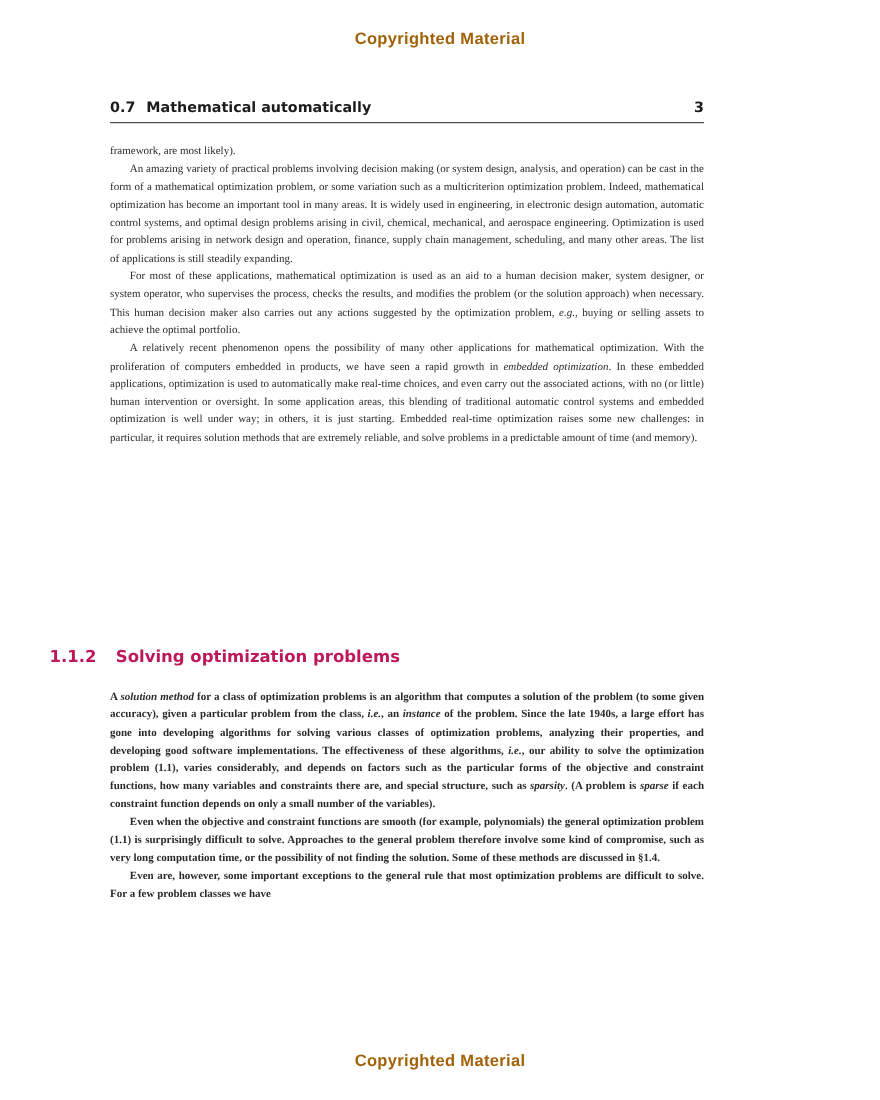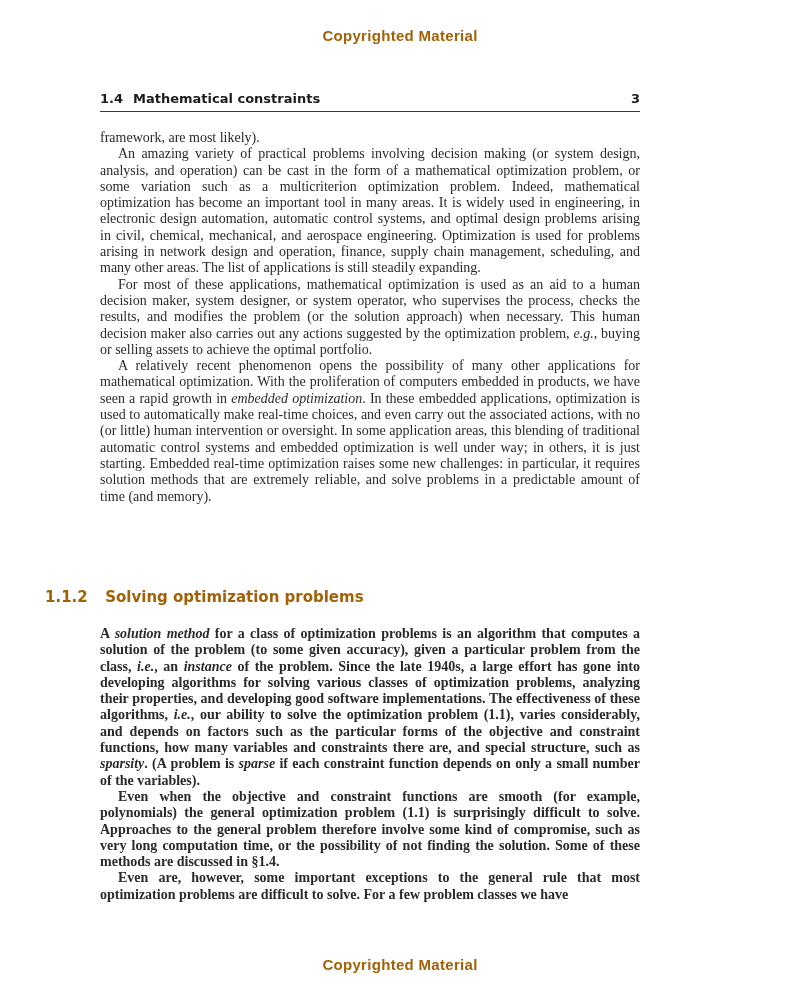--- a/index.html
+++ b/index.html
@@ -44,21 +44,21 @@
   }
   .rh-num { display: inline-block; min-width: 33px; }
   .rh-title { flex: 1; }
   .rh-page { text-align: right; }
 
   .body-block {
     position: absolute;
     left: 100px;
     width: 540px;
     font-family: "Liberation Serif", serif;
-    font-size: 14px;
+    font-size: 10px;
     line-height: 16.3px;
     color: #2a2a2a;
     text-align: justify;
   }
   .block1 { top: 130px; }
   .block2 { top: 626px; font-weight: bold; }
 
   .body-block p {
     margin: 0;
     padding: 0;
@@ -68,35 +68,35 @@
   .body-block em { font-style: italic; }
 
   .subsection-heading {
     position: absolute;
     left: 45px;
     top: 588px;
     width: 595px;
     font-family: "DejaVu Sans", sans-serif;
     font-weight: bold;
     font-size: 15px;
-    color: #a16207;
+    color: #be185d;
     white-space: nowrap;
   }
   .sub-num { display: inline-block; min-width: 55px; }
 </style>
 </head>
 <body>
 
 <div class="page">
 
   <div class="watermark top">Copyrighted Material</div>
 
   <div class="running-header">
-    <span class="rh-num">1.4</span>
-    <span class="rh-title">Mathematical constraints</span>
+    <span class="rh-num">0.7</span>
+    <span class="rh-title">Mathematical automatically</span>
     <span class="rh-page">3</span>
   </div>
 
   <div class="body-block block1">
       <p class="noindent"><span>framework, are most likely).</span></p>
       <p><span>An amazing variety of practical problems involving decision making (or system design, analysis, and operation) can be cast in the form of a mathematical optimization problem, or some variation such as a multicriterion optimization problem. Indeed, mathematical optimization has become an important tool in many areas. It is widely used in engineering, in electronic design automation, automatic control systems, and optimal design problems arising in civil, chemical, mechanical, and aerospace engineering. Optimization is used for problems arising in network design and operation, finance, supply chain management, scheduling, and many other areas. The list of applications is still steadily expanding.</span></p>
       <p><span>For most of these applications, mathematical optimization is used as an aid to a human decision maker, system designer, or system operator, who supervises the process, checks the results, and modifies the problem (or the solution approach) when necessary. This human decision maker also carries out any actions suggested by the optimization problem, </span><em>e.g.</em><span>, buying or selling assets to achieve the optimal portfolio.</span></p>
       <p><span>A relatively recent phenomenon opens the possibility of many other applications for mathematical optimization. With the proliferation of computers embedded in products, we have seen a rapid growth in </span><em>embedded optimization</em><span>. In these embedded applications, optimization is used to automatically make real-time choices, and even carry out the associated actions, with no (or little) human intervention or oversight. In some application areas, this blending of traditional automatic control systems and embedded optimization is well under way; in others, it is just starting. Embedded real-time optimization raises some new challenges: in particular, it requires solution methods that are extremely reliable, and solve problems in a predictable amount of time (and memory).</span></p>
     </div>
 

